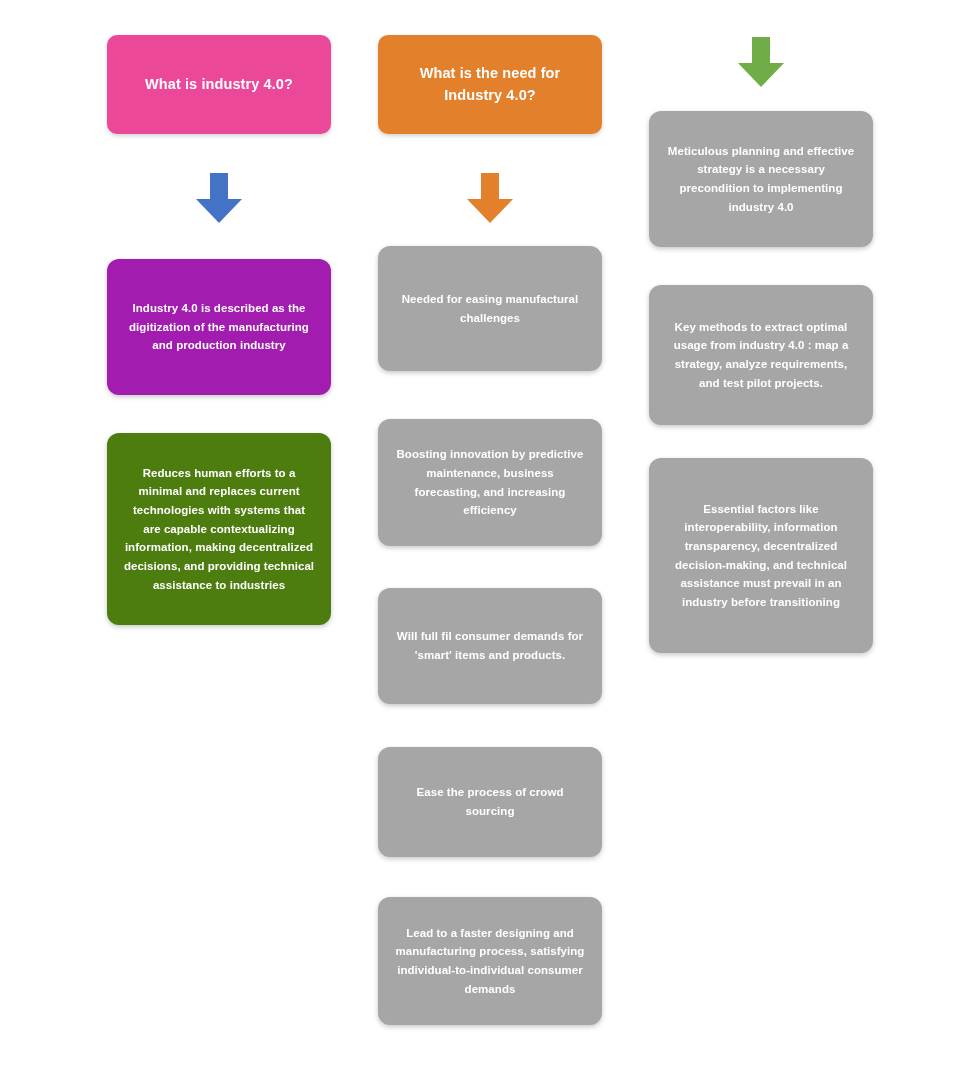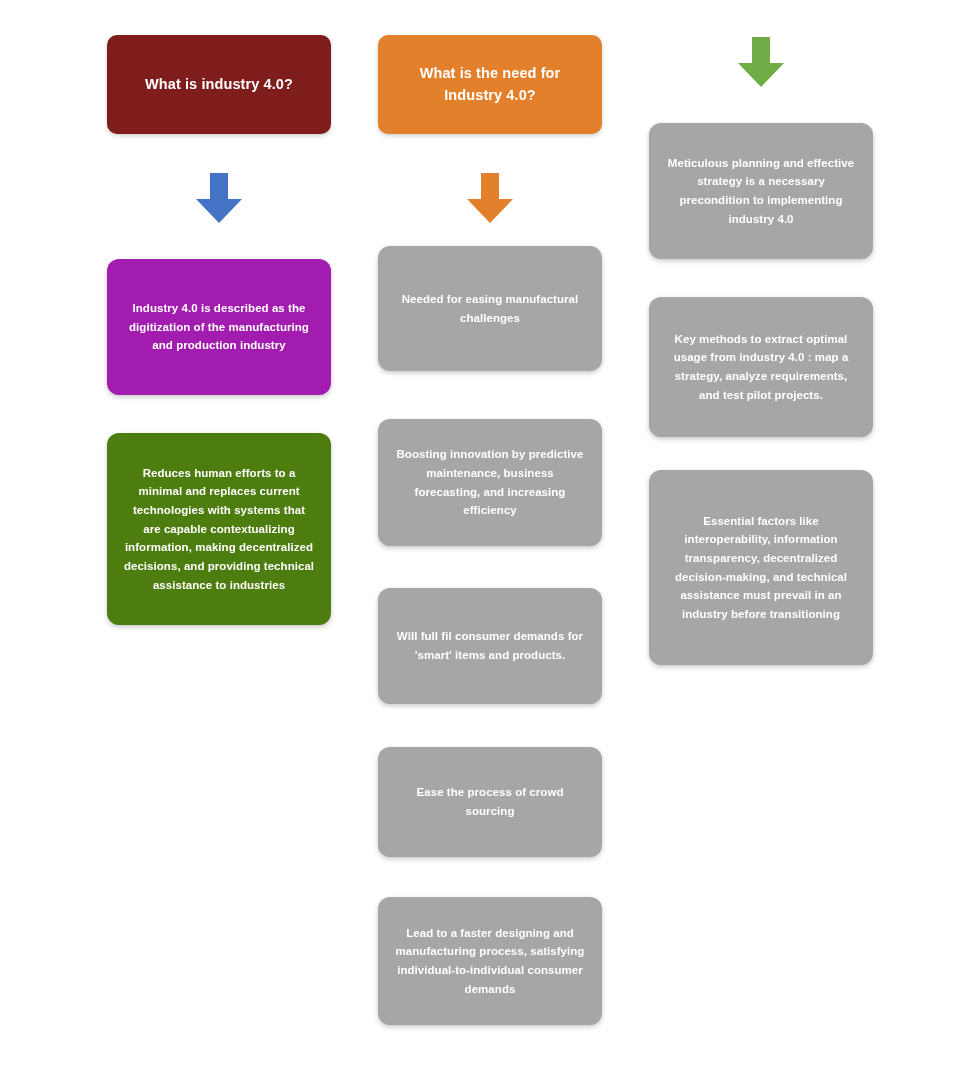--- a/index.html
+++ b/index.html
@@ -72,21 +72,21 @@
   }
   .gray-box span { display: block; width: 100%; }
 </style>
 </head>
 <body>
 
 <div id="diagram">
   <div class="columns">
 
     <div class="column">
-      <div class="header-box" style="margin-top: 35px; height: 99px; background: #7f1d1d;">
+      <div class="header-box" style="margin-top: 35px; height: 99px; background: #ec4899;">
         <span>What is industry 4.0?</span>
       </div>
       <div class="arrow-wrap" style="margin-top:35px;">
         <svg width="58" height="58" viewBox="0 0 58 58">
           <polygon points="20,4 38,4 38,30 52,30 29,54 6,30 20,30" fill="#4472c4"></polygon>
         </svg>
       </div>
       <div class="gray-box" style="margin-top: 32px; height: 136px; background: #a21caf;">
         <span>Industry 4.0 is described as the digitization of the manufacturing and production industry</span>
       </div>
@@ -120,21 +120,21 @@
         <span>Lead to a faster designing and manufacturing process, satisfying individual-to-individual consumer demands</span>
       </div>
     </div>
 
     <div class="column">
       <div class="arrow-wrap" style="margin-top:33px;">
         <svg width="58" height="58" viewBox="0 0 58 58">
           <polygon points="20,4 38,4 38,30 52,30 29,54 6,30 20,30" fill="#70ad47"></polygon>
         </svg>
       </div>
-      <div class="gray-box" style="margin-top: 32px; height: 136px; background: rgb(166, 166, 166);">
+      <div class="gray-box" style="margin-top: 20px; height: 136px; background: rgb(166, 166, 166);">
         <span>Meticulous planning and effective strategy is a necessary precondition to implementing industry 4.0</span>
       </div>
       <div class="gray-box" style="margin-top: 38px; height: 140px; background: rgb(166, 166, 166);">
         <span>Key methods to extract optimal usage from industry 4.0 : map a strategy, analyze requirements, and test pilot projects.</span>
       </div>
       <div class="gray-box" style="margin-top: 33px; height: 195px; background: rgb(166, 166, 166);">
         <span>Essential factors like interoperability, information transparency, decentralized decision-making, and technical assistance must prevail in an industry before transitioning</span>
       </div>
     </div>
 

